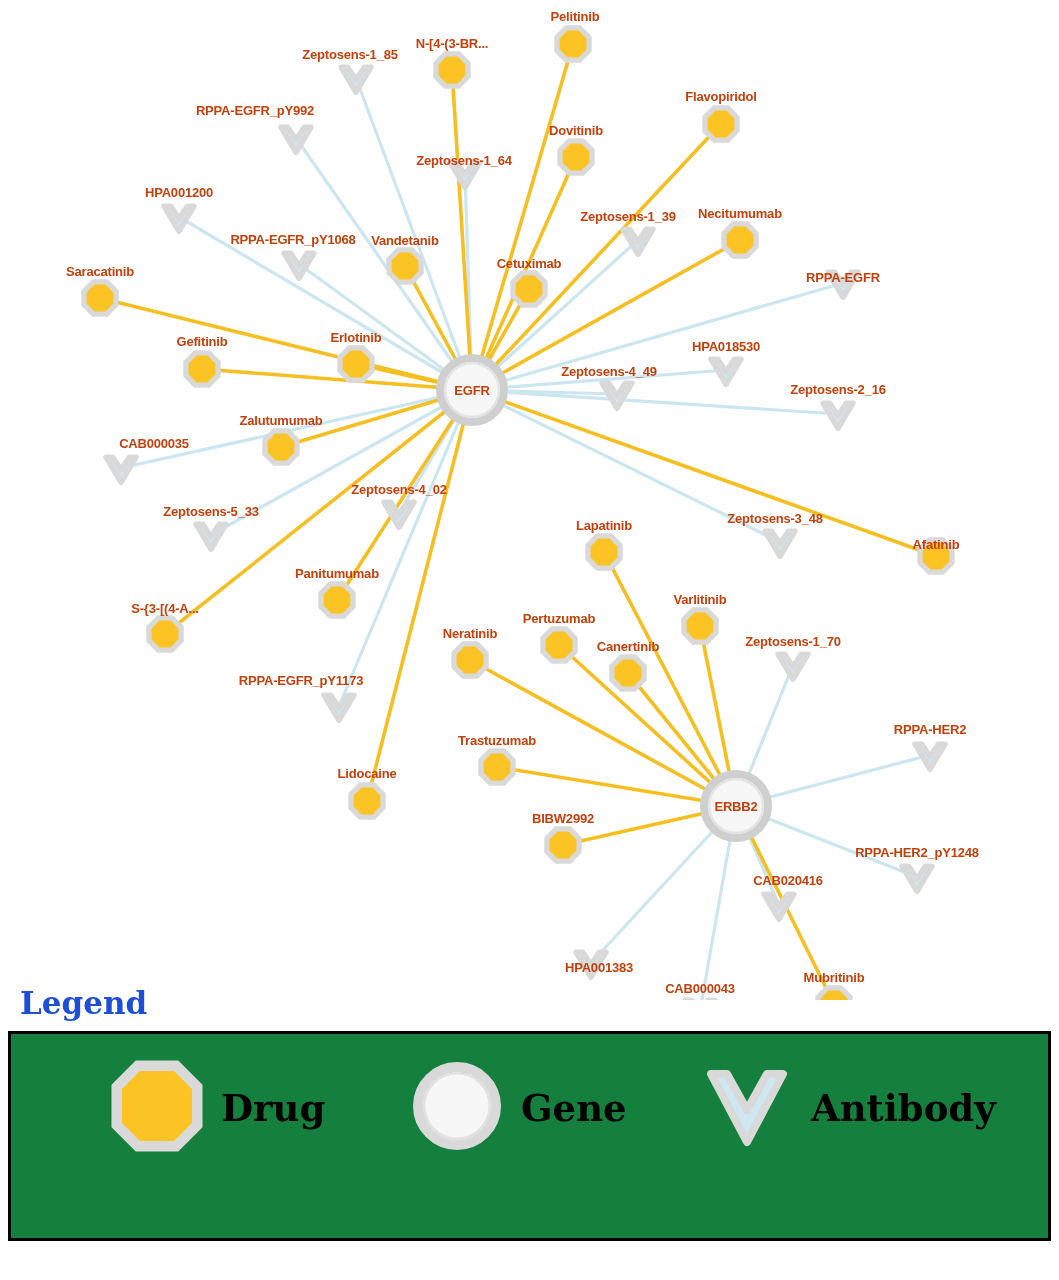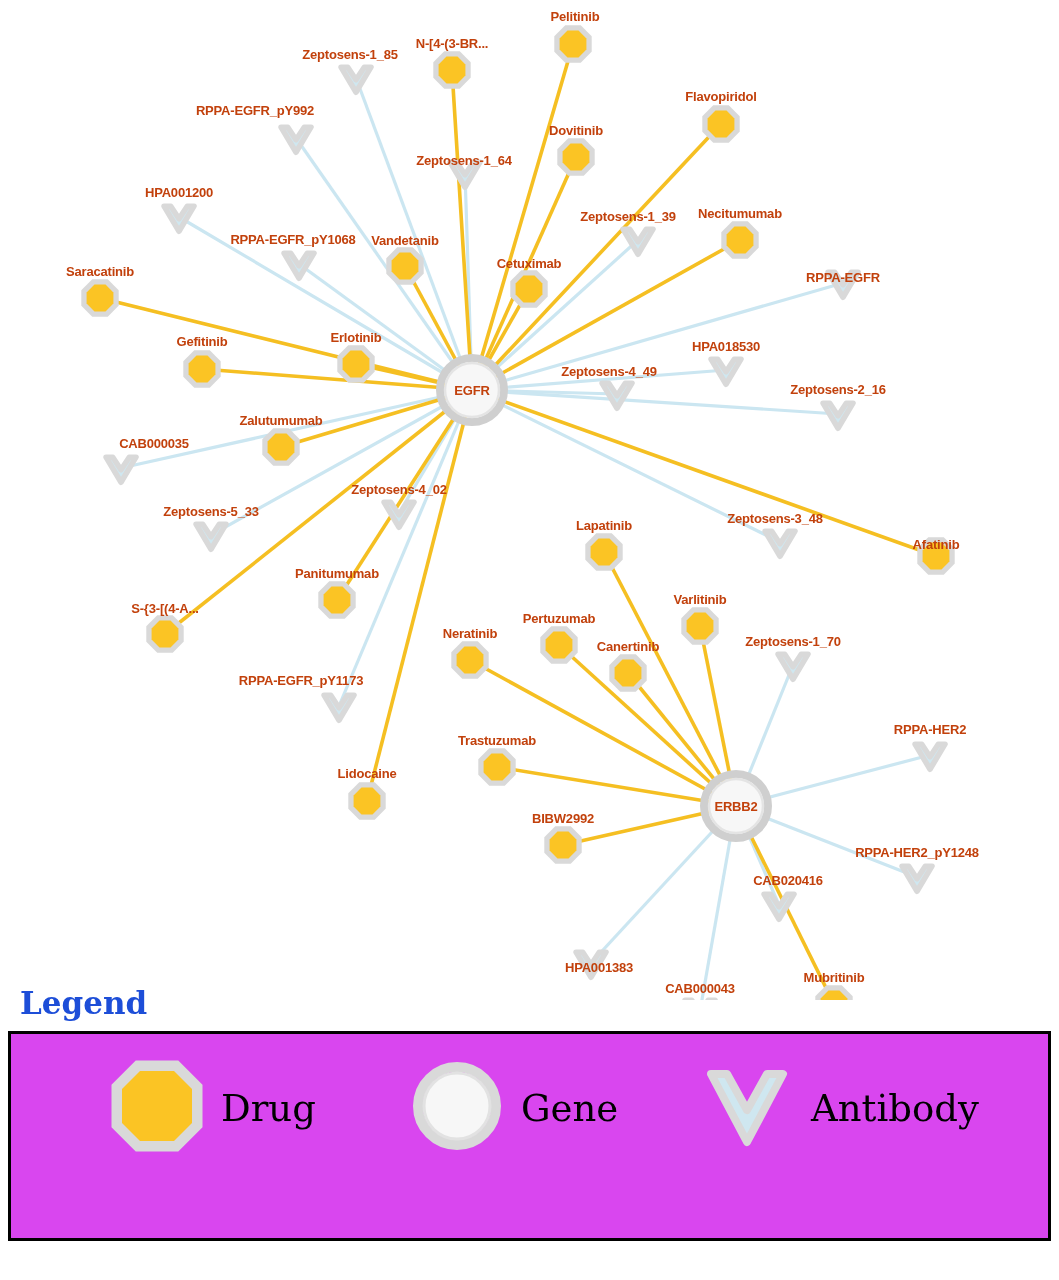--- a/index.html
+++ b/index.html
@@ -38,24 +38,25 @@
   }
   .legend-title {
     font-family: "DejaVu Serif", serif;
     font-size: 31px;
     font-weight: bold;
     color: #1d4ed8;
     margin: 0 0 10px 12px;
   }
   .legend-box {
     border: 3px solid #000;
-    background: #d946ef;
+    background: #15803d;
     height: 210px;
     position: relative;
     box-sizing: border-box;
+    font-weight: bold;
   }
   .legend-row1 {
     position: absolute;
     top: 18px;
     left: 0;
     width: 100%;
     height: 105px;
   }
   .legend-item {
     position: absolute;

